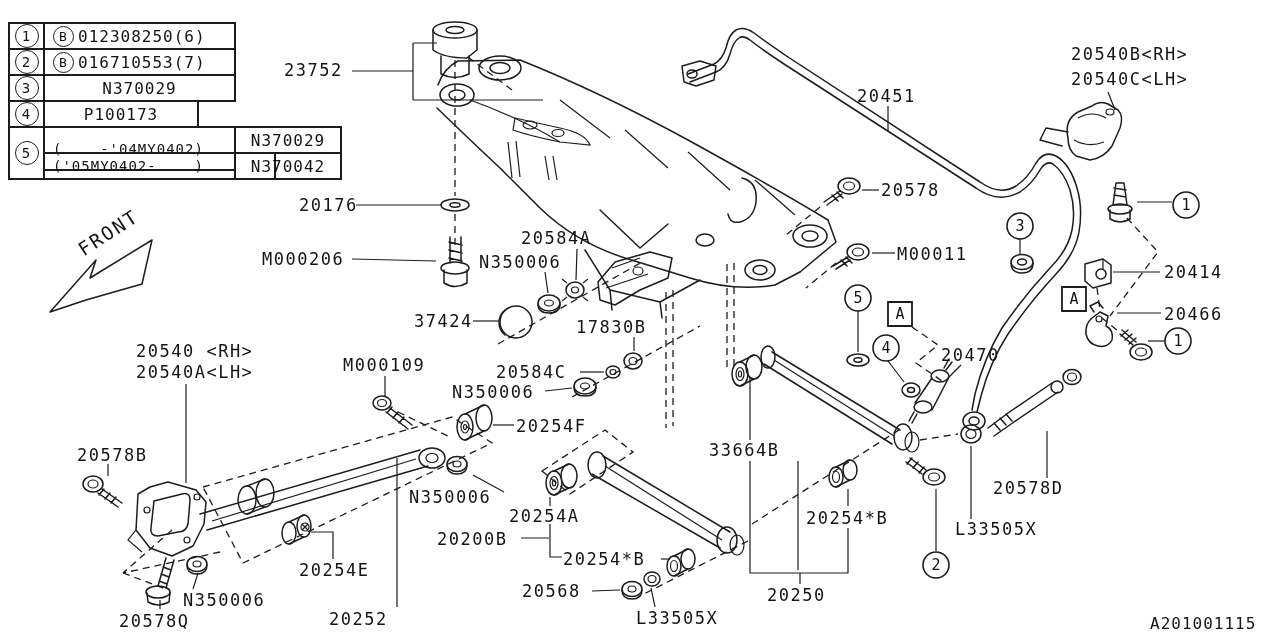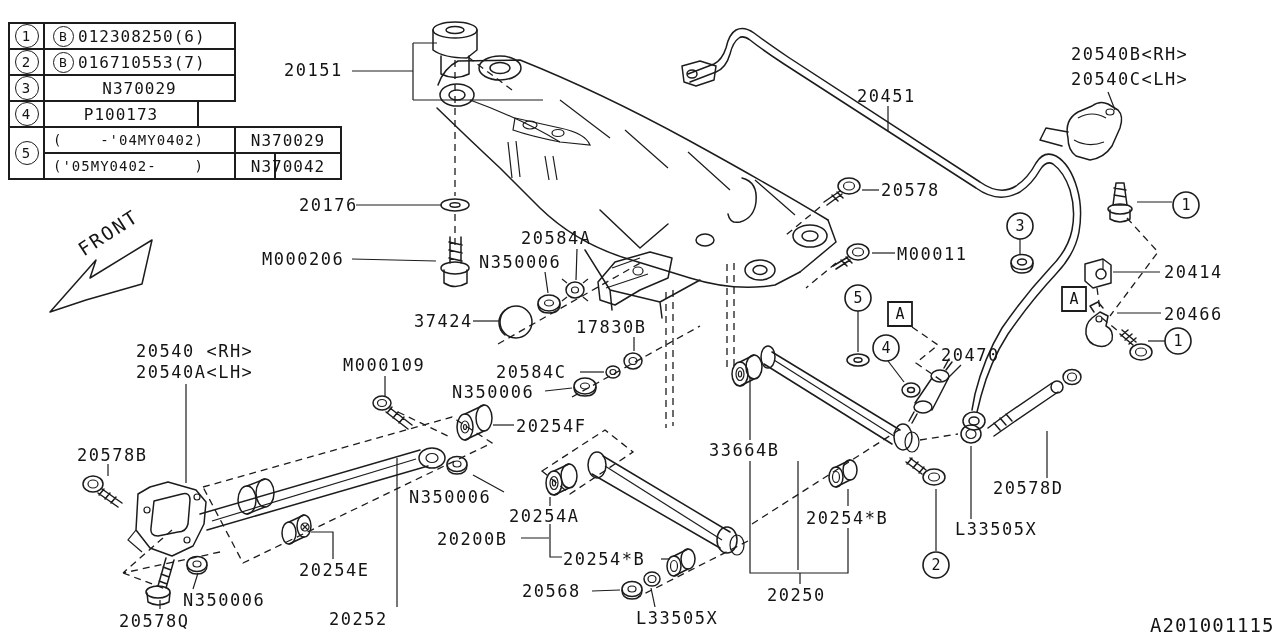--- a/index.html
+++ b/index.html
@@ -9,21 +9,21 @@
   svg.art *{vector-effect:non-scaling-stroke;}
   .ln{stroke:#1c1c1c;stroke-width:1.5;fill:none;stroke-linecap:round;stroke-linejoin:round;}
   .thin{stroke:#1c1c1c;stroke-width:1.2;fill:none;}
   .dash{stroke:#1c1c1c;stroke-width:1.3;fill:none;stroke-dasharray:7 5;}
   .co-circ{stroke:#1c1c1c;stroke-width:1.6;fill:#fff;}
   .co-text{font:15px "DejaVu Sans Mono",monospace;fill:#141414;text-anchor:middle;}
   .abox{stroke:#1c1c1c;stroke-width:1.8;fill:#fff;}
   .lbl{position:absolute;font-size:17px;line-height:20px;letter-spacing:1.5px;white-space:pre;}
   .front{position:absolute;left:86px;top:238px;font-size:19px;letter-spacing:2px;
          transform:rotate(-33deg);transform-origin:left bottom;}
-  .diagid{position:absolute;left:1150px;top:614px;font-size:19px;letter-spacing:1px;}
+  .diagid{position:absolute;left:1150px;top:614px;font-size:16px;letter-spacing:1px;}
   
   .cell{position:absolute;border:2px solid #1c1c1c;box-sizing:border-box;
         display:flex;align-items:center;font-size:16px;letter-spacing:1px;white-space:pre;}
   .cell.center{justify-content:center;}
   .cell.padded{padding-left:8px;}
   .circ{display:inline-flex;align-items:center;justify-content:center;
         width:22px;height:22px;border:1.6px solid #1c1c1c;border-radius:50%;
         font-size:14px;flex:0 0 auto;}
   .circ-b{display:inline-flex;align-items:center;justify-content:center;
         width:19px;height:19px;border:1.5px solid #1c1c1c;border-radius:50%;
@@ -412,29 +412,29 @@
   <div>
     <div class="cell center" style="left:8px;top:22px;width:37px;height:28px"><span class="circ">1</span></div>
     <div class="cell padded" style="left:43px;top:22px;width:193px;height:28px"><span class="circ-b">B</span><span>012308250(6)</span></div>
     <div class="cell center" style="left:8px;top:48px;width:37px;height:28px"><span class="circ">2</span></div>
     <div class="cell padded" style="left:43px;top:48px;width:193px;height:28px"><span class="circ-b">B</span><span>016710553(7)</span></div>
     <div class="cell center" style="left:8px;top:74px;width:37px;height:28px"><span class="circ">3</span></div>
     <div class="cell center" style="left:43px;top:74px;width:193px;height:28px"><span>N370029</span></div>
     <div class="cell center" style="left:8px;top:100px;width:37px;height:28px"><span class="circ">4</span></div>
     <div class="cell center" style="left:43px;top:100px;width:156px;height:28px"><span>P100173</span></div>
     <div class="cell center" style="left:8px;top:126px;width:37px;height:54px"><span class="circ">5</span></div>
-    <div class="cell padded small" style="left:43px;top:126px;width:193px;height:28px;font-size:14px"><span>(    -'04MY0402)</span></div>
+    <div class="cell padded small" style="left:43px;top:126px;width:193px;height:45px;font-size:14px"><span>(    -'04MY0402)</span></div>
     <div class="cell center" style="left:234px;top:126px;width:108px;height:28px"><span>N370029</span></div>
     <div class="cell padded small" style="left:43px;top:152px;width:233px;height:28px;font-size:14px"><span>('05MY0402-    )</span></div>
     <div class="cell center" style="left:234px;top:152px;width:108px;height:28px"><span>N370042</span></div>
   </div>
 
   <div class="front">FRONT</div>
 
-  <div class="lbl" style="left:284px;top:60px">20151</div>
+  <div class="lbl" style="left:284px;top:60px">23752</div>
   <div class="lbl" style="left:299px;top:195px">20176</div>
   <div class="lbl" style="left:262px;top:249px">M000206</div>
   <div class="lbl" style="left:479px;top:252px">N350006</div>
   <div class="lbl" style="left:521px;top:228px">20584A</div>
   <div class="lbl" style="left:414px;top:311px">37424</div>
   <div class="lbl" style="left:576px;top:317px">17830B</div>
   <div class="lbl" style="left:496px;top:362px">20584C</div>
   <div class="lbl" style="left:452px;top:382px">N350006</div>
   <div class="lbl" style="left:516px;top:416px">20254F</div>
   <div class="lbl" style="left:343px;top:355px">M000109</div>

